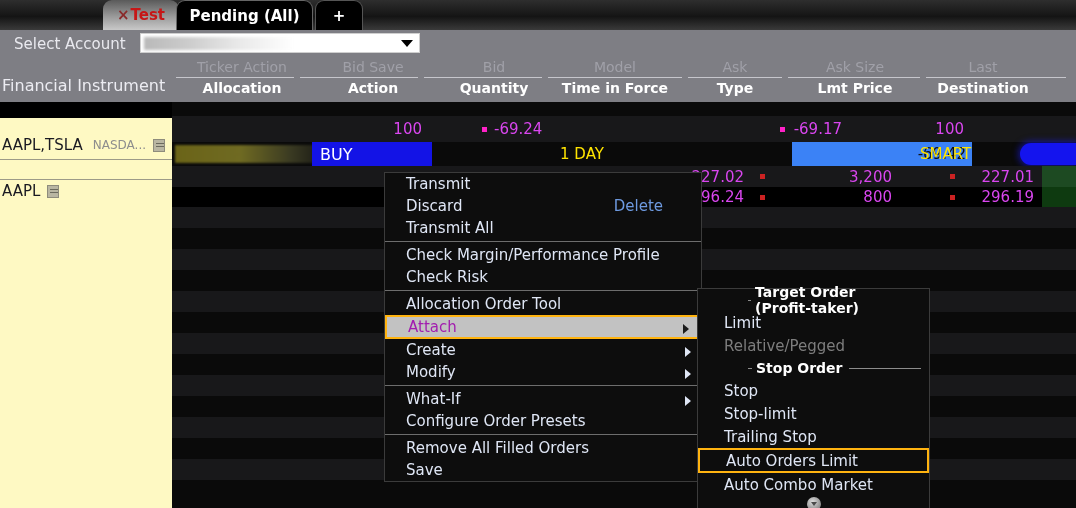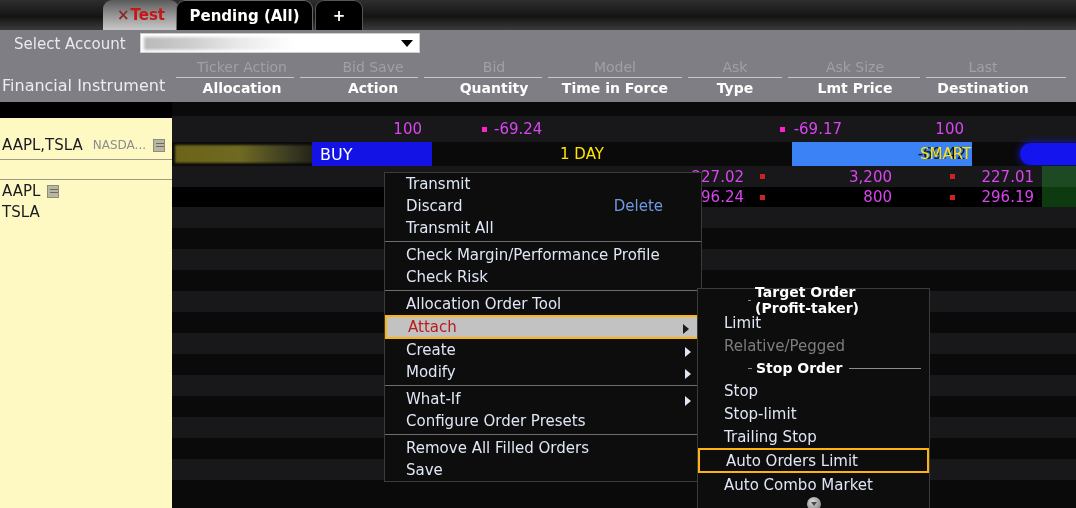--- a/index.html
+++ b/index.html
@@ -126,21 +126,21 @@
   
   .ctxmenu {
     position:absolute; left:384px; top:152px; width:318px;
     background:#0d0d0d; border:1px solid #3b3b3b; z-index:30;margin-top:20px;
   }
   .mi {
     position:relative; height:22px; display:flex; align-items:center;
     padding-left:21px; color:#dfe6f5; font-size:15px; white-space:nowrap;
   }
   .mi.sel {
-    background:#c2c2c2; color:#b91c1c; border:2px solid #ffb310; height:24px;
+    background:#c2c2c2; color:#a21caf; border:2px solid #ffb310; height:24px;
   }
   .mi .short { position:absolute; right:38px; color:#6e9ae0; font-size:15px; }
   .mi .arrow {
     position:absolute; right:10px; top:8px; width:0;height:0;
     border-top:5px solid transparent;border-bottom:5px solid transparent;
     border-left:6px solid #dfe6f5;
   }
   .mi.sel .arrow { border-left-color:#1b1b1b; top:7px; }
   .msep { height:1px; background:#6d6d6d; margin:2px 0; }
 
@@ -235,23 +235,20 @@
       <div class="lrow" style="top:14px;height:26px">
         <span>AAPL,TSLA</span>
         <span class="sub">NASDA...</span>
         <span class="noteicon"></span>
       </div>
       <div class="lrow-sep" style="top:41px"></div>
       <div class="lrow-sep" style="top:61px"></div>
       <div class="lrow" style="top:62px;height:22px">
         <span>AAPL</span>
         <span class="noteicon"></span>
-      </div>
-      <div class="lrow" style="top:83px;height:22px">
-        <span>TSLA</span>
       </div>
     </div>
 
     <div class="rzone">
       <div class="drow stripe-a" style="top:0;height:14px"></div>
 
       <div class="drow stripe-b" style="top:14px;height:26px">
         <div class="cell right" style="left:138px;width:120px">100</div>
         <span class="tick mag" style="position:absolute;left:310px;top:11px"></span>
         <div class="cell" style="left:322px;width:120px">-69.24</div>

